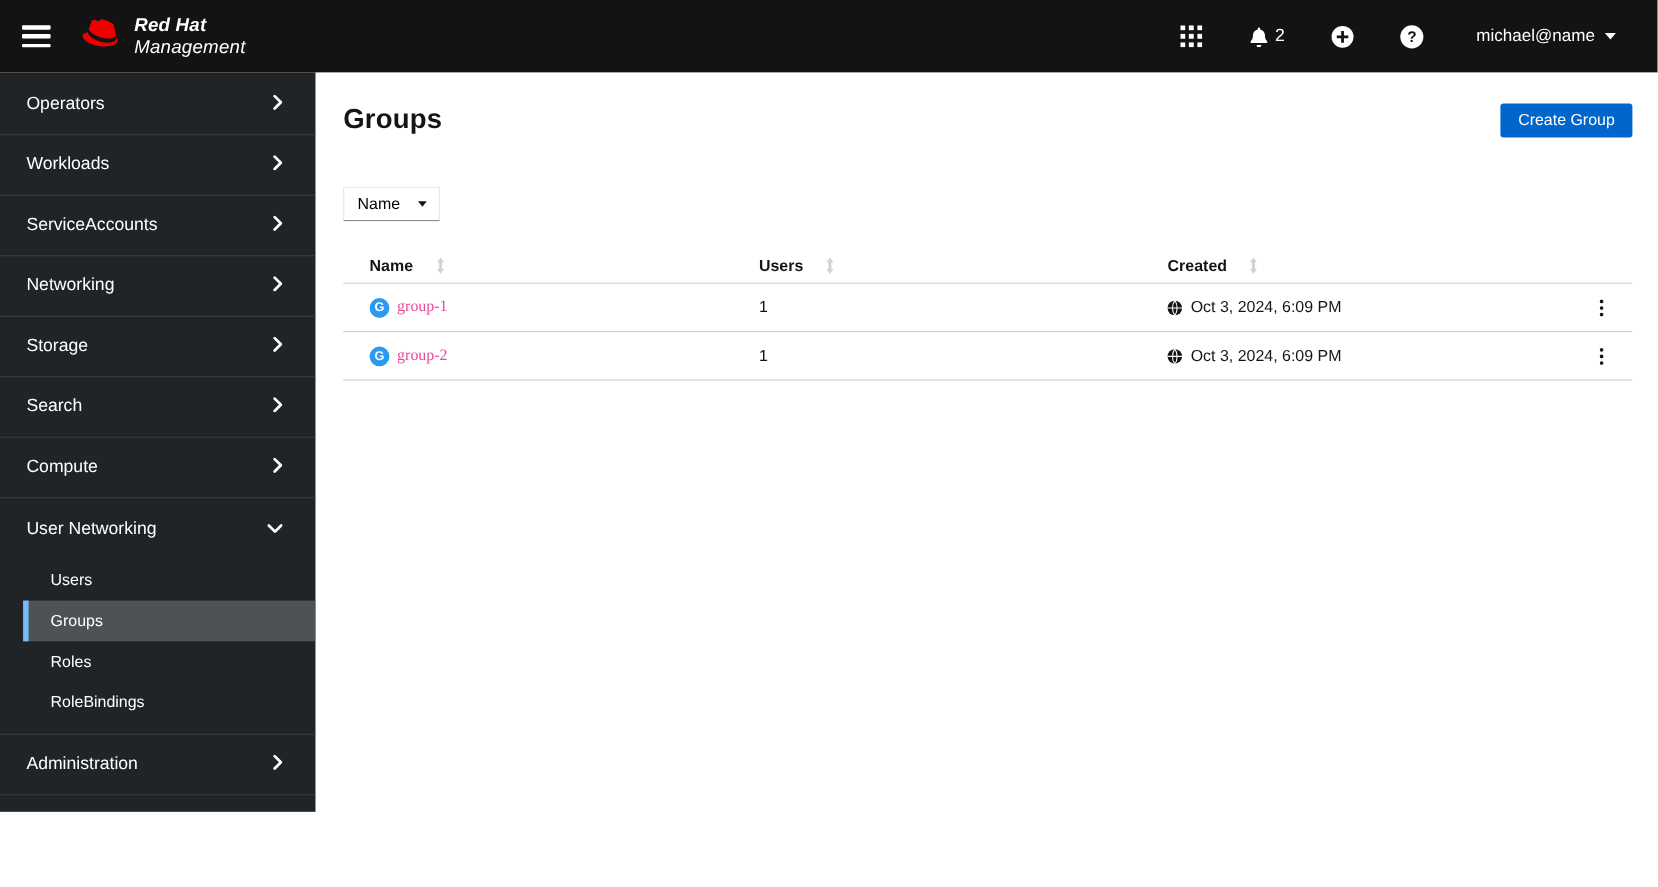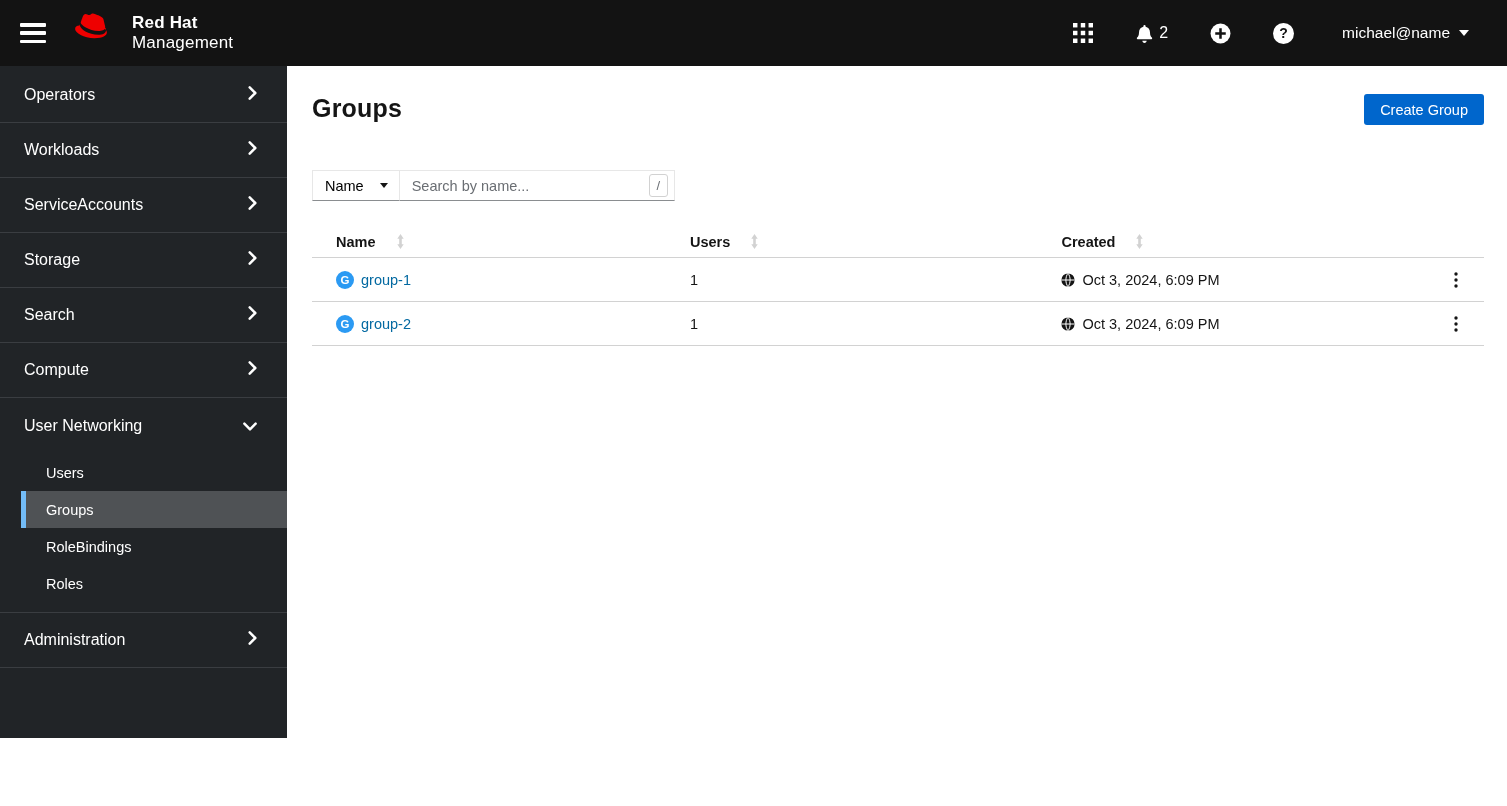--- a/index.html
+++ b/index.html
@@ -20,21 +20,21 @@
     padding: 0 38px 0 20px;
     color: #fff;
   }
   .masthead-left { display: flex; align-items: center; }
   .hamburger {
     width: 26px; height: 20px;
     display: flex; flex-direction: column; justify-content: space-between;
     background: none; border: none; cursor: pointer; margin-right: 26px;
   }
   .hamburger span { display: block; height: 3.5px; background: #fff; border-radius: 1px; }
-  .brand { display: flex; align-items: flex-start; gap: 19px; cursor: pointer; }
+  .brand { display: flex; align-items: center; gap: 9px; cursor: pointer; font-style: italic; }
   .brand-text { line-height: 1.18; font-size: 17px; letter-spacing: .2px; }
   .brand-line1 { font-weight: 700; }
   .brand-line2 { font-weight: 400; }
 
   .masthead-right { display: flex; align-items: center; }
   .mast-btn {
     background: none; border: none; cursor: pointer; color: #fff;
     display: flex; align-items: center; padding: 6px; margin-left: 30px;
   }
   .notif-count { font-size: 16px; color: #fff; margin-left: 5px; }
@@ -149,21 +149,21 @@
   .t-data { height: 44px; }
   .t-cell { padding: 0 8px 0 24px; font-size: 14.5px; }
   .name-cell { display: flex; align-items: center; gap: 7px; }
   .res-badge {
     width: 18px; height: 18px; border-radius: 50%;
     background: #2b9af3; color: #fff;
     font-size: 11.5px; font-weight: 700;
     display: flex; align-items: center; justify-content: center;
     flex: none;
   }
-  .res-link { color: #0369a1; text-decoration: none; cursor: pointer; }
+  .res-link { color: #ec4899; text-decoration: none; cursor: pointer; font-family: Liberation Serif, serif; }
   .created-cell { display: flex; align-items: center; gap: 7px; }
   .kebab-cell { display: flex; justify-content: flex-end; padding-right: 20px; }
   .kebab-btn { background: none; border: none; cursor: pointer; padding: 4px 6px; display: flex; }
 </style>
 </head>
 <body>
 
 <header class="masthead">
   <div class="masthead-left">
     <button class="hamburger" aria-label="menu">
@@ -250,20 +250,26 @@
             <path d="M1.5 1 6.5 6 1.5 11" stroke="#fff" stroke-width="2.2" fill="none" stroke-linecap="round" stroke-linejoin="round"></path>
           </svg></span>
     </div>
     <div class="nav-item">
       <span>ServiceAccounts</span>
       <span class="chev"><svg width="9" height="14" viewBox="0 0 8 12">
             <path d="M1.5 1 6.5 6 1.5 11" stroke="#fff" stroke-width="2.2" fill="none" stroke-linecap="round" stroke-linejoin="round"></path>
           </svg></span>
     </div>
     <div class="nav-item">
+      <span>Networking</span>
+      <span class="chev"><svg width="9" height="14" viewBox="0 0 8 12">
+            <path d="M1.5 1 6.5 6 1.5 11" stroke="#fff" stroke-width="2.2" fill="none" stroke-linecap="round" stroke-linejoin="round"></path>
+          </svg></span>
+    </div>
+    <div class="nav-item">
       <span>Storage</span>
       <span class="chev"><svg width="9" height="14" viewBox="0 0 8 12">
             <path d="M1.5 1 6.5 6 1.5 11" stroke="#fff" stroke-width="2.2" fill="none" stroke-linecap="round" stroke-linejoin="round"></path>
           </svg></span>
     </div>
     <div class="nav-item">
       <span>Search</span>
       <span class="chev"><svg width="9" height="14" viewBox="0 0 8 12">
             <path d="M1.5 1 6.5 6 1.5 11" stroke="#fff" stroke-width="2.2" fill="none" stroke-linecap="round" stroke-linejoin="round"></path>
           </svg></span>
@@ -283,24 +289,24 @@
     </div>
 
     <div class="nav-sub-list">
       <div class="nav-sub-item">
         <span>Users</span>
       </div>
       <div class="nav-sub-item selected">
         <span>Groups</span>
       </div>
       <div class="nav-sub-item">
+        <span>Roles</span>
+      </div>
+      <div class="nav-sub-item">
         <span>RoleBindings</span>
-      </div>
-      <div class="nav-sub-item">
-        <span>Roles</span>
       </div>
     </div>
 
     <div class="nav-item">
       <span>Administration</span>
       <span class="chev"><svg width="9" height="14" viewBox="0 0 8 12">
             <path d="M1.5 1 6.5 6 1.5 11" stroke="#fff" stroke-width="2.2" fill="none" stroke-linecap="round" stroke-linejoin="round"></path>
           </svg></span>
     </div>
   </nav>
@@ -310,24 +316,20 @@
       <h1 class="page-title">Groups</h1>
       <button class="btn-primary">Create Group</button>
     </div>
 
     <div class="toolbar">
       <div class="filter-group">
         <button class="filter-dropdown">
           <span>Name</span>
           <span class="caret-down-dark"></span>
         </button>
-        <div class="search-wrap">
-          <input class="search-input" type="text" placeholder="Search by name..." style="">
-          <span class="shortcut-hint">/</span>
-        </div>
       </div>
     </div>
 
     <div class="table">
       <div class="t-row t-head">
         <div class="t-cell">
           <span>Name</span>
           <span style="display:flex">
               <svg width="9" height="15" viewBox="0 0 8 14">
                 <path d="M4 0 7 4.4 5.2 4.4 5.2 9.6 7 9.6 4 14 1 9.6 2.8 9.6 2.8 4.4 1 4.4 Z" fill="#d2d2d2"></path>

